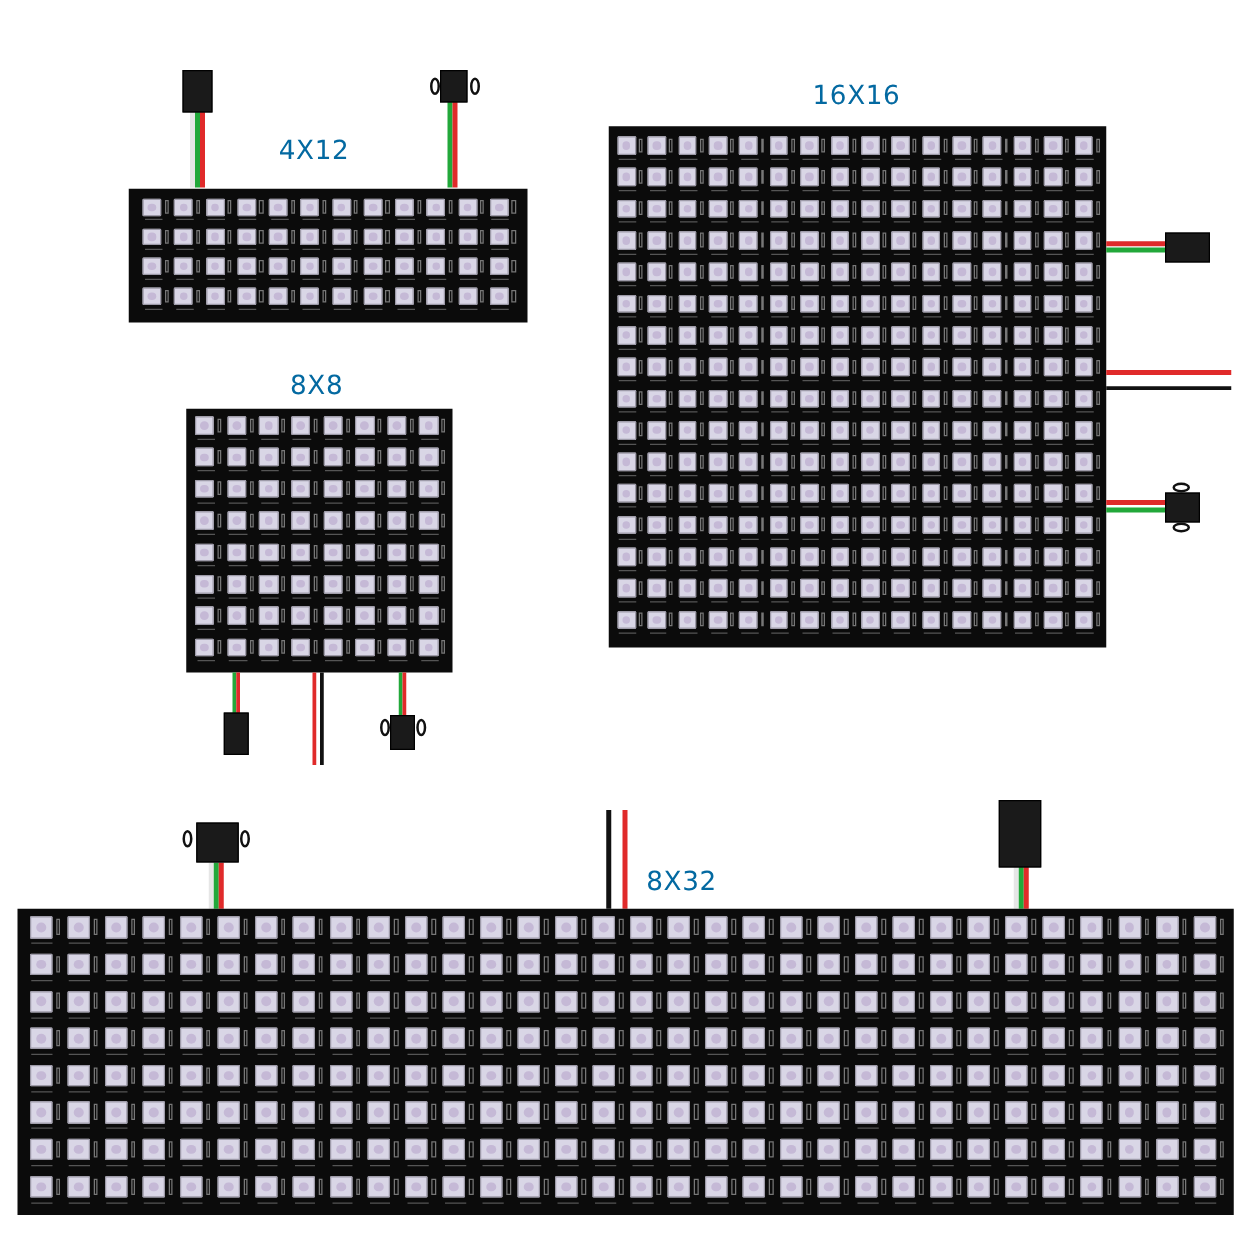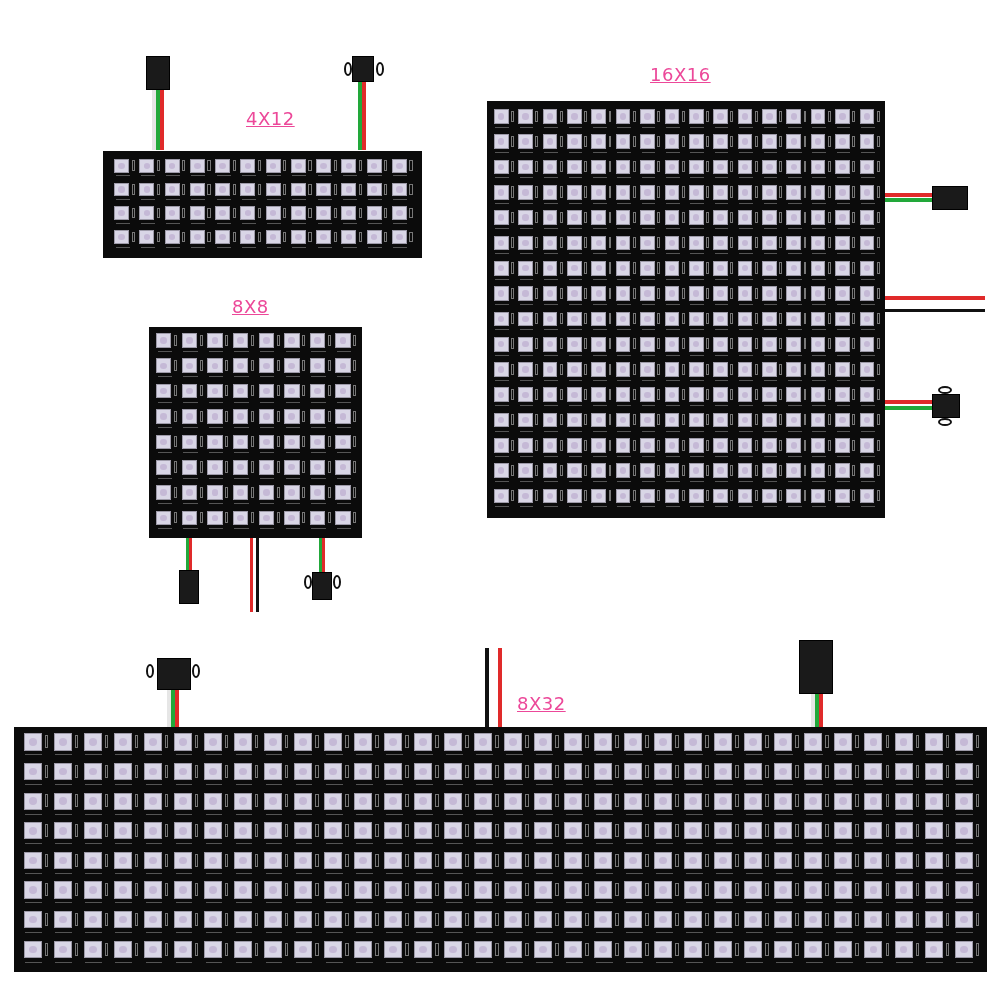--- a/index.html
+++ b/index.html
@@ -1,31 +1,31 @@
 <!DOCTYPE html>
 <html><head>
 <meta charset="utf-8">
 <style>
   html,body{margin:0;padding:0;background:#fff;}
   body{width:1000px;height:1000px;position:relative;overflow:hidden;font-family:"DejaVu Sans","Liberation Sans",sans-serif;}
-  .label{position:absolute;font-size:18px;color:#ec4899;letter-spacing:0.5px;text-decoration:underline;}
+  .label{position:absolute;font-size:21px;color:#0369a1;letter-spacing:0.5px;}
   .panel{position:absolute;background:#0b0b0b;box-sizing:border-box;display:grid;}
   .led{position:relative;}
   .led .chip{position:absolute;left:12%;top:8%;width:60%;height:58%;background:#d9d6e6;border-radius:1px;box-shadow:inset 0 0 0 1px #9d9aa8;}
   .led .chip::after{content:"";position:absolute;left:28%;top:28%;width:44%;height:44%;border-radius:50%;background:#c5b9d6;}
   .led .pad{position:absolute;right:6%;top:14%;width:12%;height:44%;border:1px solid #777;box-sizing:border-box;}
   .led .mark{position:absolute;left:18%;bottom:8%;width:56%;height:10%;border-top:1px solid #555;}
   .wire{position:absolute;}
   .conn{position:absolute;background:#1a1a1a;border:1px solid #000;box-sizing:border-box;}
   .clip{position:absolute;width:8px;height:14px;border:2px solid #111;border-radius:50%;box-sizing:border-box;}
 </style>
 </head>
 <body>
 
-<div class="label" style="left:246px;top:108px;">4X12</div>
+<div class="label" style="left:223px;top:108px;">4X12</div>
 <div>
   <div class="wire" style="left:152px;top:88px;width:4px;height:62px;background:#e6e6e6"></div>
   <div class="wire" style="left:156px;top:88px;width:4px;height:62px;background:#22a83a"></div>
   <div class="wire" style="left:160px;top:88px;width:4px;height:62px;background:#e02a2a"></div>
   <div class="conn" style="left:146px;top:56px;width:24px;height:34px;"></div>
 </div>
 <div>
   <div class="wire" style="left:358px;top:80px;width:4px;height:70px;background:#22a83a"></div>
   <div class="wire" style="left:362px;top:80px;width:4px;height:70px;background:#e02a2a"></div>
   <div class="conn" style="left:352px;top:56px;width:22px;height:26px;"></div>

